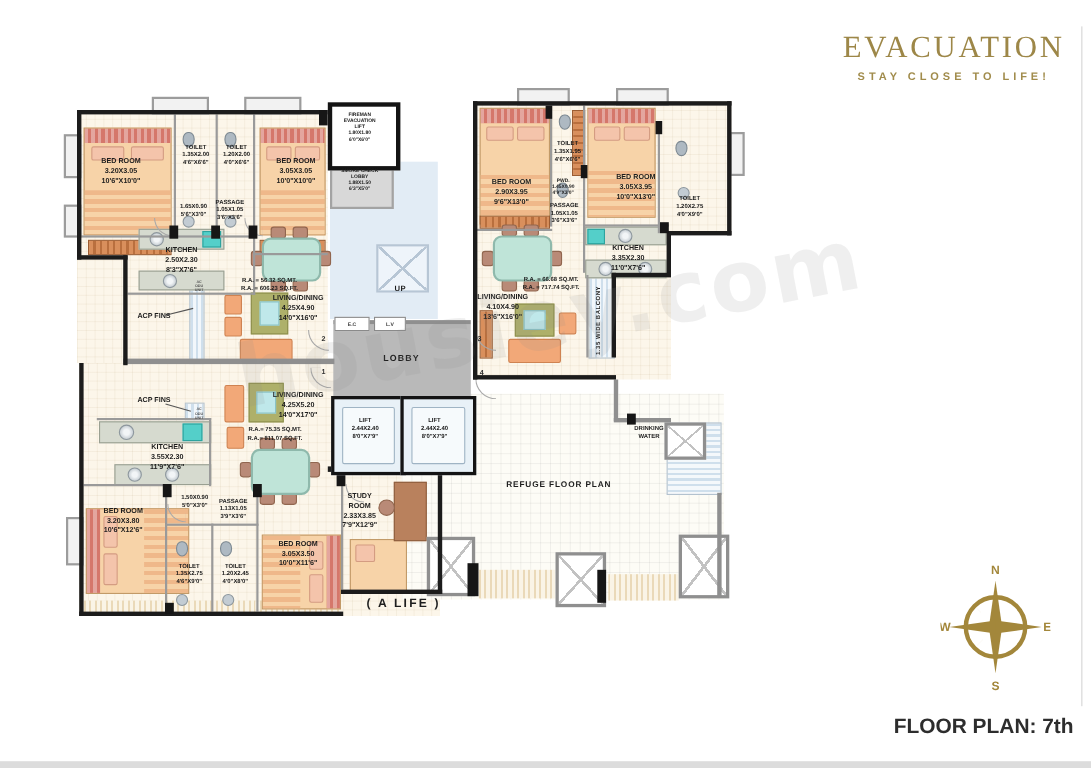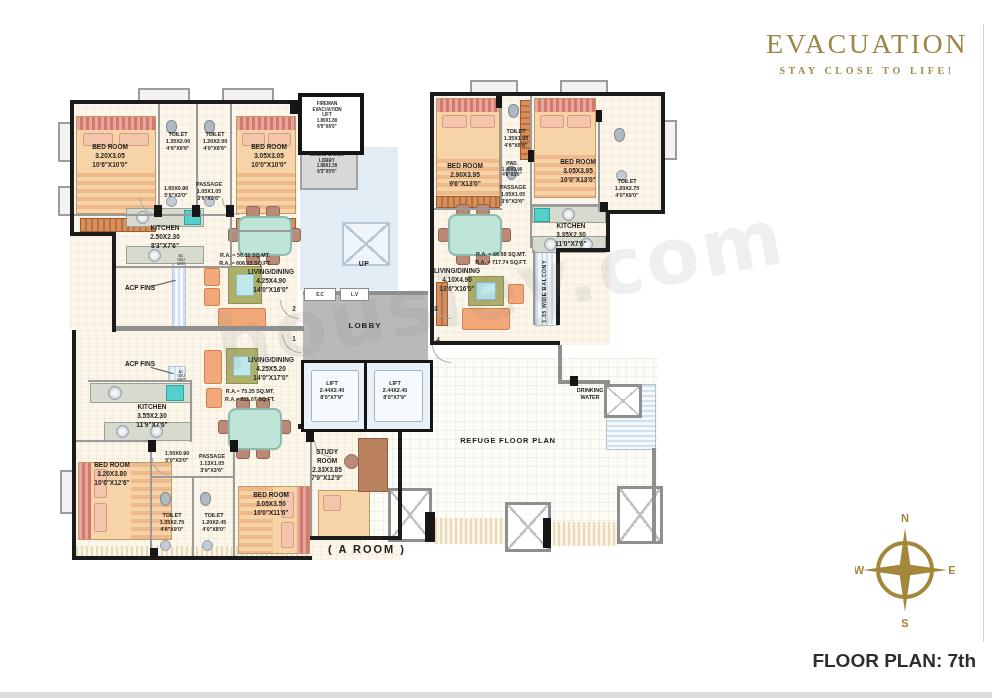--- a/index.html
+++ b/index.html
@@ -7,21 +7,21 @@
         font-family:"Liberation Sans",sans-serif;}
   .abs{position:absolute;}
 
   
   .logo{position:absolute;left:762px;top:28px;width:210px;text-align:center;color:#9d8748;}
   .logo-row1{display:flex;align-items:center;justify-content:center;gap:7px;}
   .logo-bars{width:40px;height:19px;
      background:repeating-linear-gradient(#9d8748 0 3px,transparent 3px 5.6px);}
   .logo-metro{font-family:"Liberation Serif",serif;font-size:27px;letter-spacing:7px;}
   .logo-mill{font-family:"Liberation Serif",serif;font-size:28px;letter-spacing:2.5px;margin-top:0px;}
-  .logo-tag{font-size:10px;letter-spacing:3.6px;margin-top:5px;color:#a18c4c;font-weight:bold;font-family:Liberation Serif, serif;}
+  .logo-tag{font-size:10px;letter-spacing:3.6px;margin-top:5px;color:#a18c4c;font-weight:bold;}
 
   
   .floor{position:absolute;background:#fcf6ea;
      background-image:linear-gradient(rgba(190,170,130,.12) 1px,transparent 1px),
                       linear-gradient(90deg,rgba(190,170,130,.12) 1px,transparent 1px);
      background-size:8px 8px;}
   .refugefloor{position:absolute;background:#fdfcf6;
      background-image:linear-gradient(rgba(0,0,0,.05) 1px,transparent 1px),
                       linear-gradient(90deg,rgba(0,0,0,.05) 1px,transparent 1px);
      background-size:9px 9px;}
@@ -534,21 +534,21 @@
   <div class="lbl t" style="left:181px;top:370px">
     <span>AC</span>
     <span>ODU</span>
     <span>UNIT</span>
   </div>
   <div class="lbl refugelbl" style="left:508px;top:436px">REFUGE FLOOR PLAN</div>
   <div class="lbl s" style="left:590px;top:387px">
     <span>DRINKING</span>
     <span>WATER</span>
   </div>
-  <div class="lbl winglbl" style="left:367px;top:542px">( A ROOM )</div>
+  <div class="lbl winglbl" style="left:367px;top:542px">( A LIFE )</div>
 
   <div class="wm">housiey.com</div>
 
   <div class="abs" style="left:855px;top:510px;width:100px;height:120px;z-index:30">
     <svg width="100" height="120" viewBox="0 0 100 120">
       <g fill="none" stroke="#a3873b" stroke-width="4">
         <circle cx="50" cy="60" r="27"></circle>
       </g>
       <g fill="#a3873b">
         <polygon points="50,18 44,60 56,60"></polygon>

